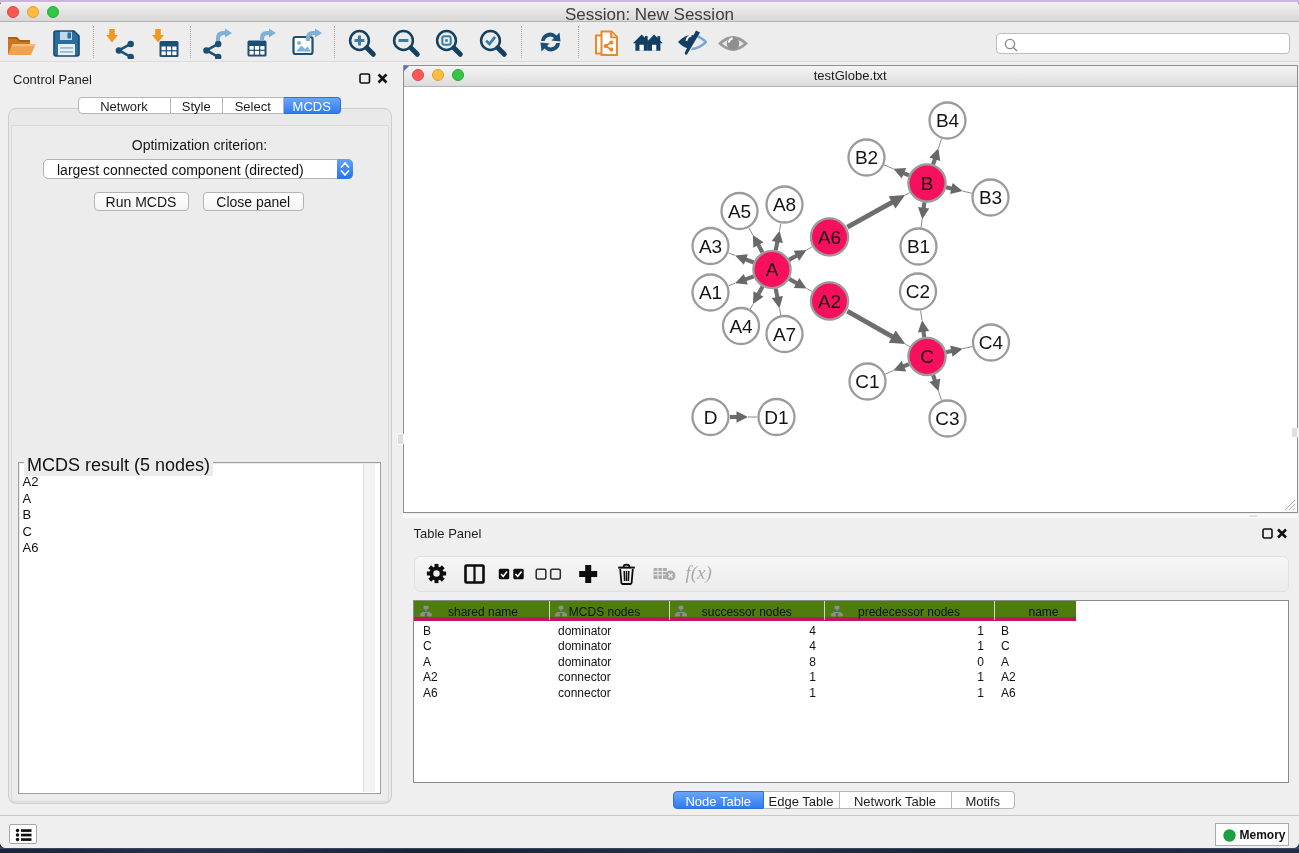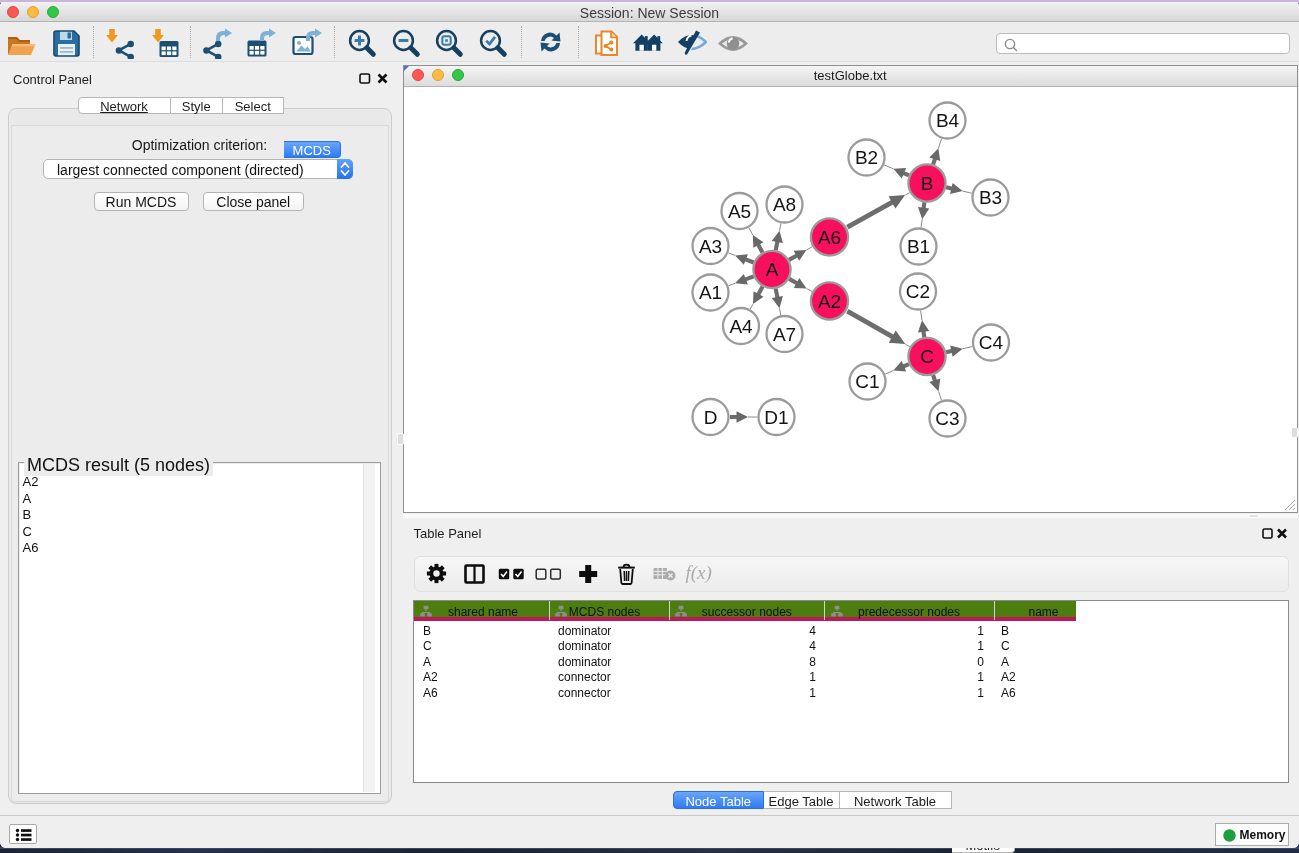--- a/index.html
+++ b/index.html
@@ -3,35 +3,35 @@
 <meta charset="utf-8">
 <style>
 * { margin:0; padding:0; box-sizing:border-box; }
 html,body { width:1299px; height:853px; overflow:hidden; }
 body { font-family:"Liberation Sans", sans-serif; position:relative; background:linear-gradient(90deg,#1b2433 0%,#27324a 15%,#1a2130 35%,#2a3145 55%,#1b2231 75%,#232e44 100%); }
 .abs { position:absolute; }
 #desktop-top { left:0; top:0; width:1299px; height:3px; background:linear-gradient(#d9c8e8,#b9a6cf); }
 #appwin { left:0; top:1px; width:1299px; height:846.5px; background:#efefef; border-radius:5px 5px 6px 6px; }
 #titlebar { left:0; top:0; width:1299px; height:21px; background:linear-gradient(#f3f3f3,#d7d7d7); border-radius:5px 5px 0 0; border-bottom:1px solid #b4b4b4; }
 .tl { position:absolute; width:12px; height:12px; border-radius:50%; top:5px; }
-#title-text { left:0; right:0; top:4px; text-align:center; font-size:14px; color:#3c3c3c; }
+#title-text { left:0; right:0; top:4px; text-align:center; font-size:17px; color:#3c3c3c; }
 #toolbar { left:0; top:21px; width:1299px; height:40px; background:#ededed; border-bottom:1px solid #dcdcdc; }
 .tsep { position:absolute; top:4px; height:32px; width:0; border-left:1px dotted #a9a9a9; }
 .ticon { position:absolute; top:3px; }
 #searchbox { left:996px; top:11px; width:294px; height:21px; background:#fff; border:1px solid #bdbdbd; border-radius:4px; }
 #main { left:0; top:62px; width:1299px; height:752px; background:#efefef; }
 
 #cp-title { left:13px; top:9px; font-size:13px; color:#1e1e1e; }
 #cp-panel { left:8px; top:45px; width:383.5px; height:696px; background:#e9e9e9; border:1px solid #cdcdcd; border-radius:8px; }
 #cp-inner { left:10.5px; top:61.5px; width:378px; height:677px; background:#ececec; border:1px solid #d8d8d8; border-radius:2px; }
 .seg { position:absolute; display:flex; font-size:13px; }
 .seg div { border:1px solid #b6b6b6; border-left:none; background:#fff; color:#1c1c1c; text-align:center; padding-top:1.5px; height:17px; }
 .seg.bot div { height:18.5px; padding-top:2.5px; }
 .seg div:first-child { border-left:1px solid #b6b6b6; border-radius:4px 0 0 4px; }
-.seg div:last-child { border-radius:0 4px 4px 0;margin-top:44px; }
+.seg div:last-child { border-radius:0 4px 4px 0; }
 .seg div.sel { background:linear-gradient(#6aa6f8,#2d7bf4); color:#fff; border-color:#2e6fd9; }
 #opt-label { left:0; width:399px; top:73.5px; text-align:center; font-size:14px; color:#161616; }
 #dropdown { left:43px; top:95.5px; width:309.5px; height:20px; background:#fff; border:1px solid #b2b2b2; border-radius:5px; font-size:14px; color:#111; padding-left:13px; padding-top:2px; }
 #dd-step { right:-1px; top:-1px; width:16px; height:20px; background:linear-gradient(#62a3f7,#2272f0); border-radius:0 5px 5px 0; }
 .btn { position:absolute; height:18.5px; background:linear-gradient(#ffffff,#f4f4f4); border:1px solid #b4b4b4; border-radius:4px; font-size:14px; color:#141414; text-align:center; padding-top:1px; }
 #groupbox { left:18px; top:399px; width:363px; height:332px; border:1px solid #9d9d9d; }
 #gb-white { left:0.5px; top:0.5px; width:360.5px; height:329.5px; background:#fff; }
 #gb-scroll { right:5.5px; top:1px; width:11.5px; height:328px; background:#f3f3f3; border-left:1px solid #e2e2e2; }
 #gb-title { left:5px; top:-8px; font-size:18px; color:#111; background:#ececec; padding:0 3px; }
 .gb-item { position:absolute; left:3.5px; font-size:13px; color:#111; }
@@ -220,21 +220,21 @@
   </div>
   <div class="abs" id="main">
     <div class="abs" id="cp-title">Control Panel</div>
     <svg class="abs" style="left:359px;top:10px" width="30" height="11">
       <rect x="1" y="1" width="9.5" height="9" fill="none" stroke="#111" stroke-width="1.6" rx="1.5"></rect>
       <path d="M 19.5 1.5 L 27.5 9.5 M 27.5 1.5 L 19.5 9.5" stroke="#111" stroke-width="2.6"></path>
     </svg>
     <div class="abs" id="cp-panel"></div>
     <div class="abs" id="cp-inner"></div>
     <div class="seg" style="left:77.5px;top:33.5px;">
-      <div style="width:93px;text-decoration:underline;">Network</div>
+      <div style="width:93px;">Network</div>
       <div style="width:52.5px;">Style</div>
       <div style="width:60.5px;">Select</div>
       <div class="sel" style="width:57.5px;">MCDS</div>
     </div>
     <div class="abs" id="opt-label">Optimization criterion:</div>
     <div class="abs" id="dropdown">largest connected component (directed)
       <div class="abs" id="dd-step">
         <svg width="16" height="20">
           <path d="M 4.5 8 L 8 4 L 11.5 8" fill="none" stroke="#fff" stroke-width="1.8" stroke-linecap="round" stroke-linejoin="round"></path>
           <path d="M 4.5 12 L 8 16 L 11.5 12" fill="none" stroke="#fff" stroke-width="1.8" stroke-linecap="round" stroke-linejoin="round"></path>

